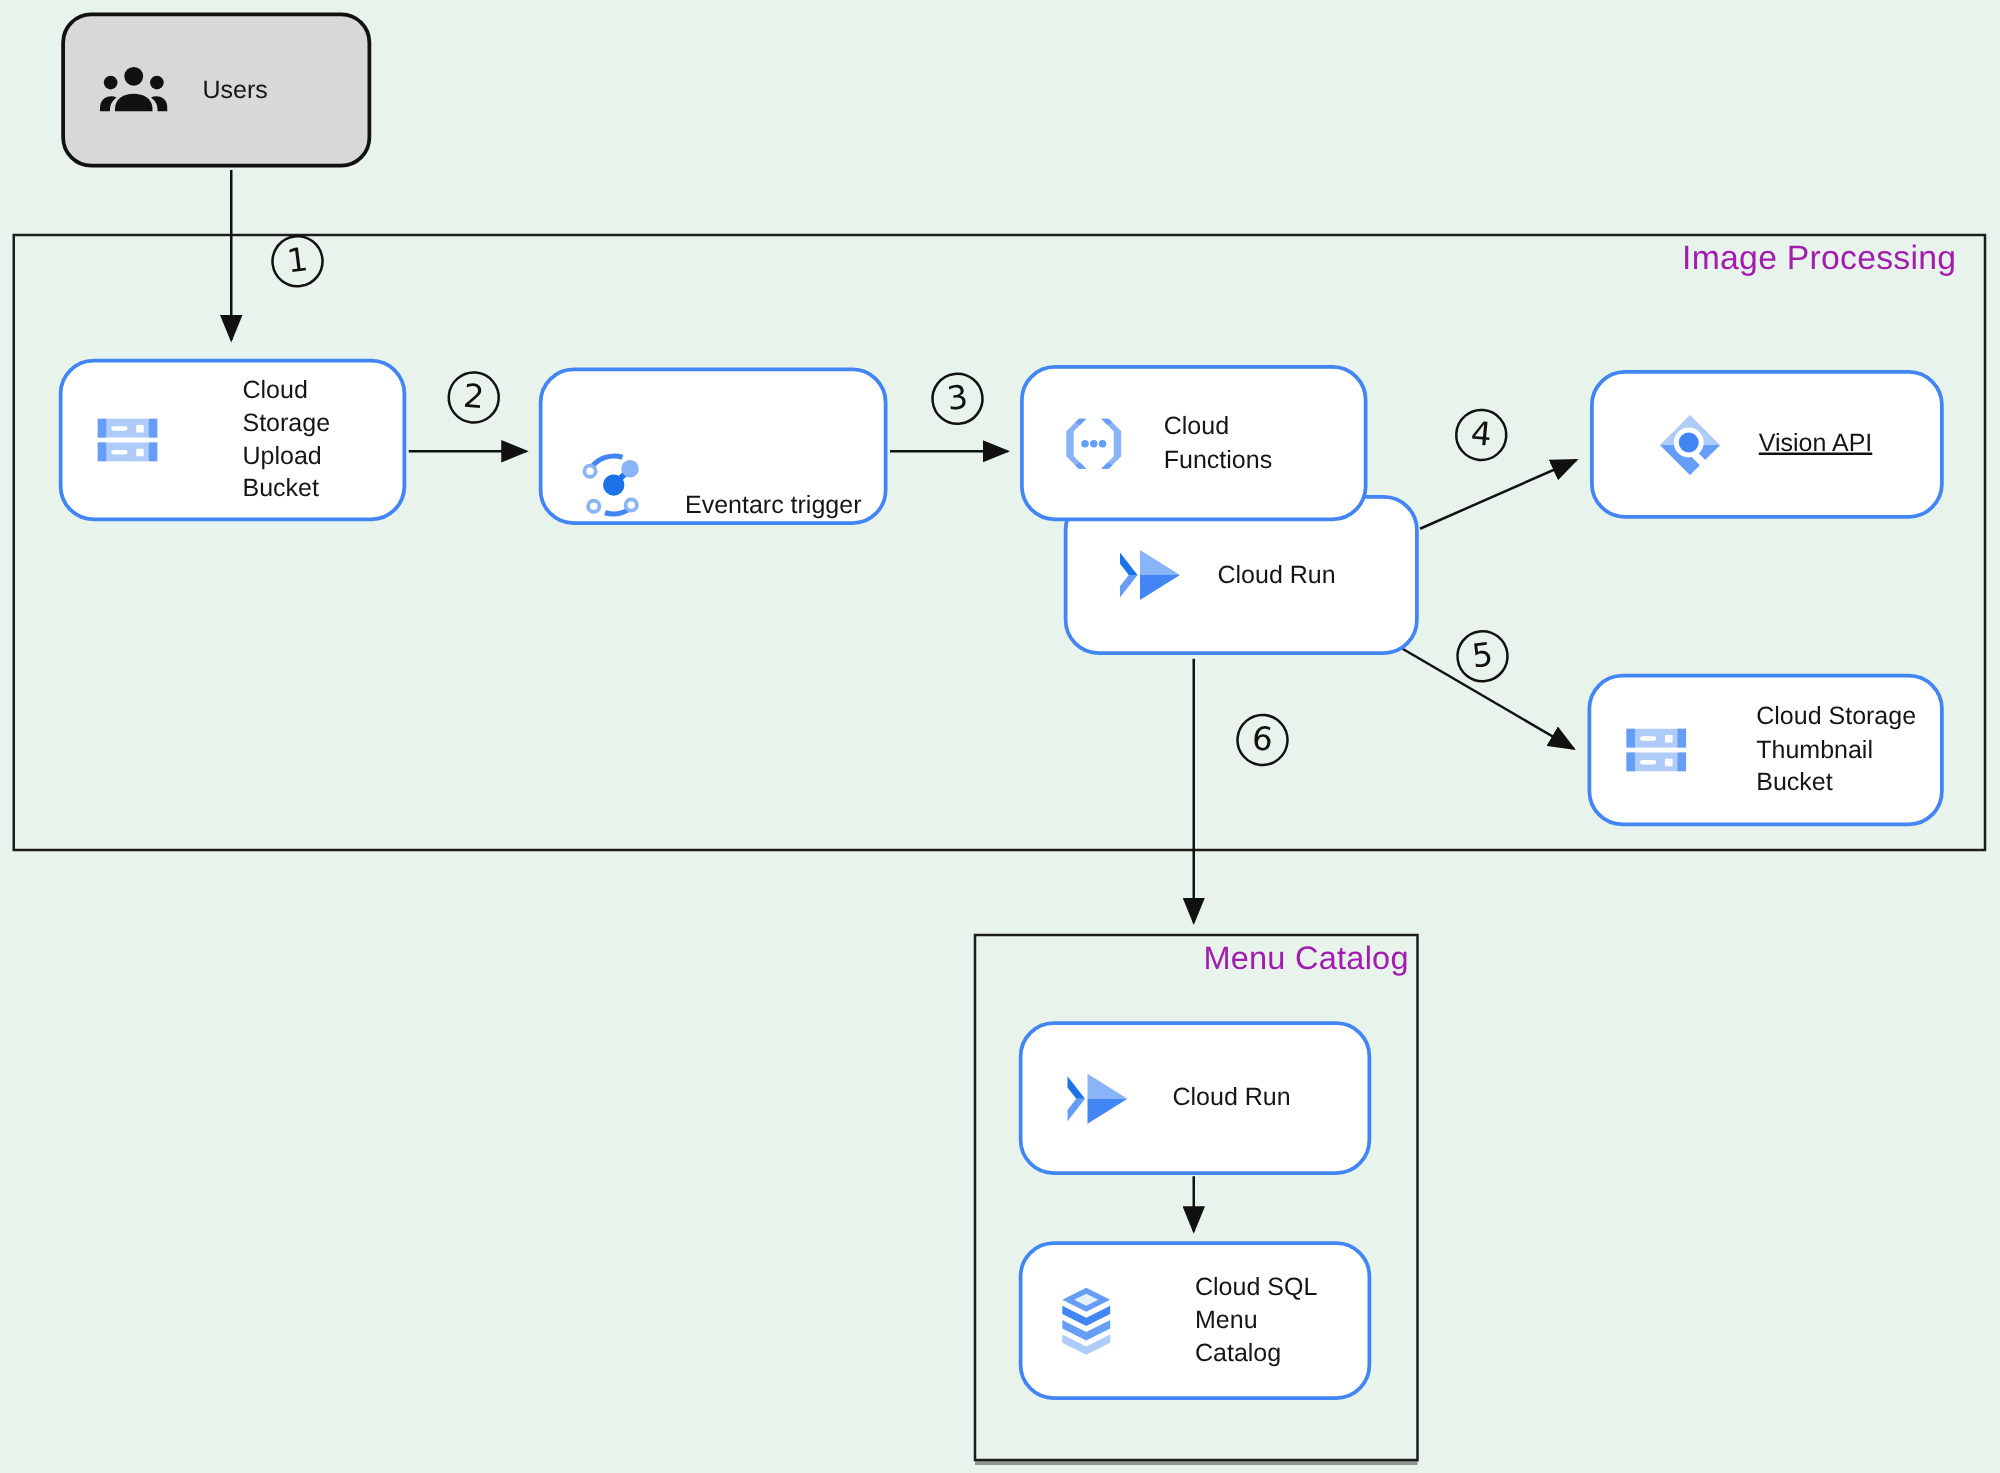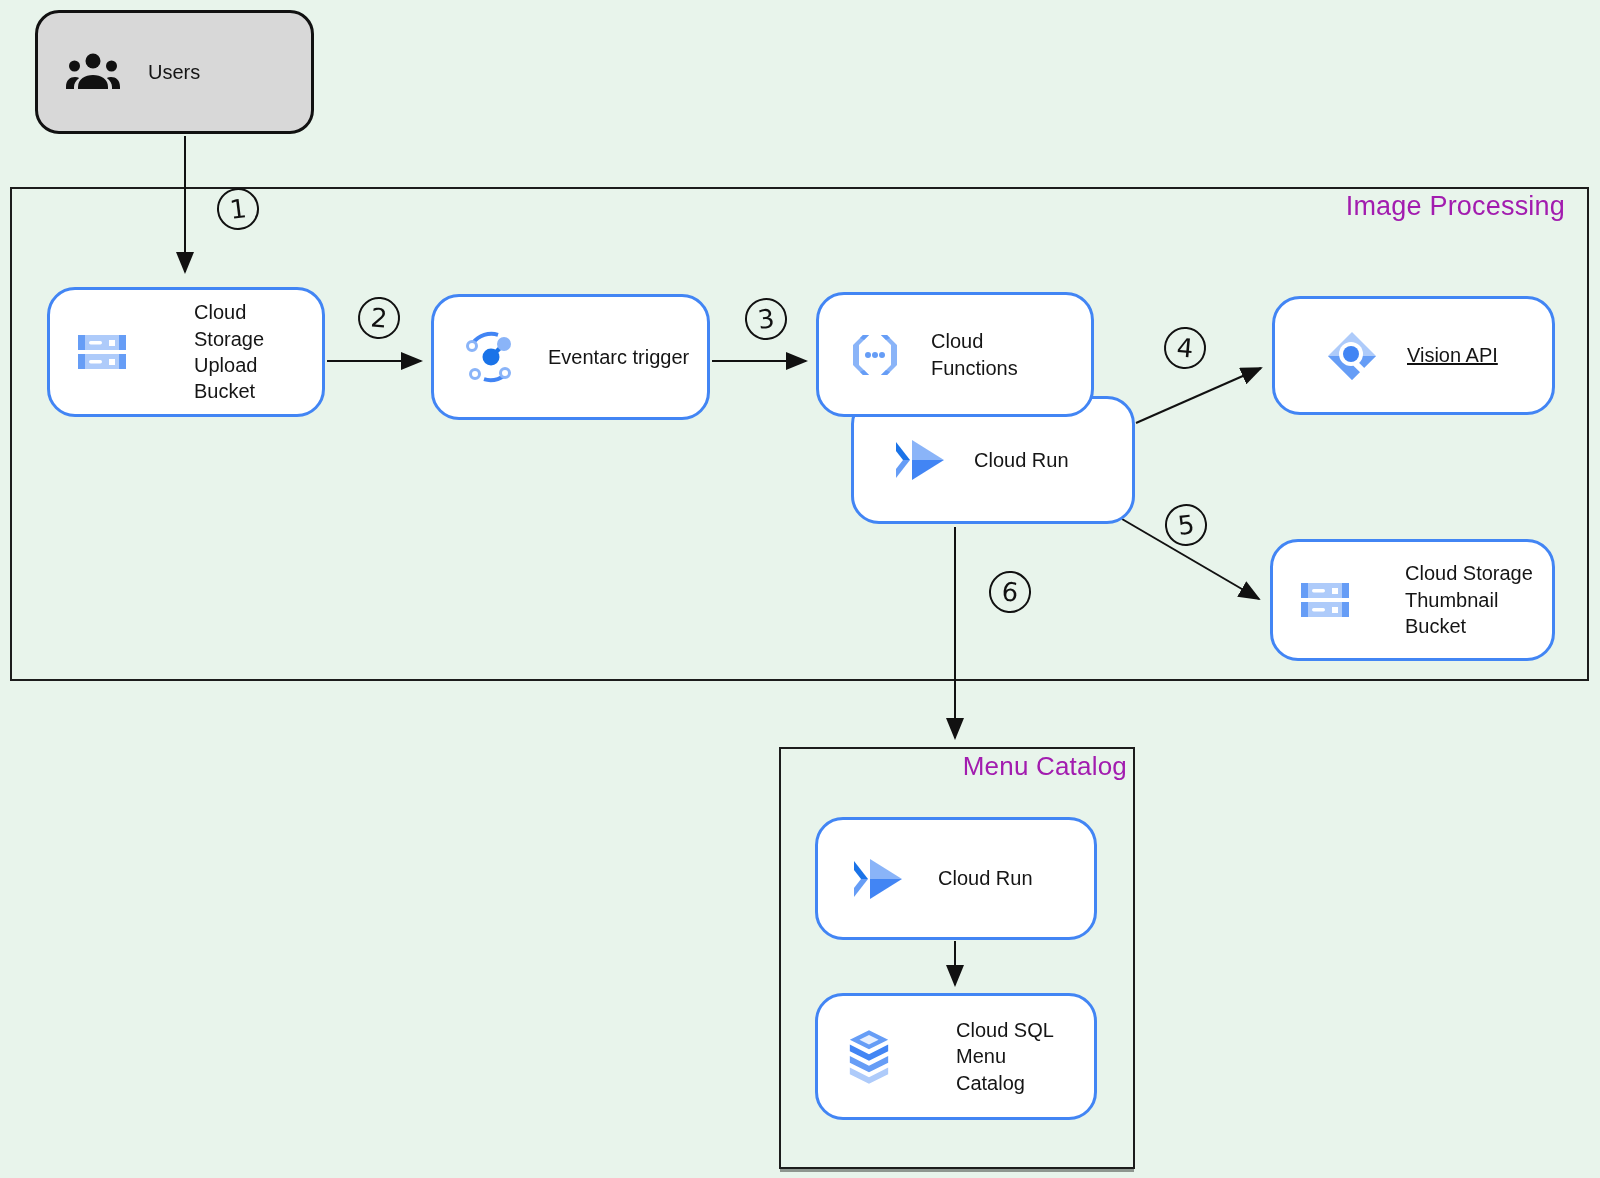--- a/index.html
+++ b/index.html
@@ -56,21 +56,21 @@
     </defs>
     <line x1="185" y1="136" x2="185" y2="272" stroke="#111" stroke-width="2" marker-end="url(#arr)"></line>
     <line x1="327" y1="361" x2="421" y2="361" stroke="#111" stroke-width="2" marker-end="url(#arr)"></line>
     <line x1="712" y1="361" x2="806" y2="361" stroke="#111" stroke-width="2" marker-end="url(#arr)"></line>
     <line x1="1136" y1="423" x2="1261" y2="368" stroke="#111" stroke-width="2" marker-end="url(#arr)"></line>
     <line x1="1122" y1="519" x2="1259" y2="599" stroke="#111" stroke-width="2" marker-end="url(#arr)"></line>
     <line x1="955" y1="527" x2="955" y2="738" stroke="#111" stroke-width="2" marker-end="url(#arr)"></line>
     <line x1="955" y1="941" x2="955" y2="985" stroke="#111" stroke-width="2" marker-end="url(#arr)"></line>
   </svg>
 
-  <div class="node users" style="left:35px;top:10px;width:279px;height:124px;">
+  <div class="node users" style="left:49px;top:10px;width:248px;height:124px;">
     <span class="icon">
       <svg width="54" height="42" viewBox="0 0 54 42">
         <circle cx="27" cy="10" r="7.5" fill="#111"></circle>
         <path d="M12 36 c0-8 7-12 15-12 s15 4 15 12 v2 H12 z" fill="#111"></path>
         <circle cx="8.5" cy="15" r="5.5" fill="#111"></circle>
         <path d="M0 36 c0-7 4-10 9-10 1.5 0 3 .3 4.2 .9 -3.4 2.4-5.2 5.7-5.2 9.1 v2 H0 z" fill="#111"></path>
         <circle cx="45.5" cy="15" r="5.5" fill="#111"></circle>
         <path d="M54 36 c0-7 -4-10 -9-10 -1.5 0 -3 .3 -4.2 .9 3.4 2.4 5.2 5.7 5.2 9.1 v2 H54 z" fill="#111"></path>
       </svg>
     </span>
@@ -91,21 +91,21 @@
         <rect x="11" y="28" width="13" height="3.5" rx="1.7" fill="#fff"></rect>
         <rect x="31" y="27" width="6" height="6" fill="#fff"></rect>
       </svg>
     </span>
     <div class="label">
       <span>Cloud Storage</span>
       <span>Upload Bucket</span>
     </div>
   </div>
 
-  <div class="node" style="left:431px;top:294px;width:279px;height:126px;">
+  <div class="node" style="left:431px;top:294px;width:279px;height:126px;align-items:flex-end;">
     <span class="icon">
       <svg width="58" height="58" viewBox="0 0 58 58">
         <path d="M 11 15 A 23 23 0 0 1 36 6.8" fill="none" stroke="#4285f4" stroke-width="4"></path>
         <path d="M 47 43 A 23 23 0 0 1 22 51.2" fill="none" stroke="#4285f4" stroke-width="4"></path>
         <line x1="29" y1="29" x2="41" y2="17" stroke="#1a73e8" stroke-width="4.5"></line>
         <circle cx="29" cy="29" r="8.5" fill="#1a73e8"></circle>
         <circle cx="42" cy="16" r="7" fill="#8ab4f8"></circle>
         <circle cx="10" cy="18" r="4.5" fill="#fff" stroke="#8ab4f8" stroke-width="3"></circle>
         <circle cx="13" cy="46" r="4.5" fill="#fff" stroke="#8ab4f8" stroke-width="3"></circle>
         <circle cx="43" cy="45" r="4.5" fill="#fff" stroke="#8ab4f8" stroke-width="3"></circle>

